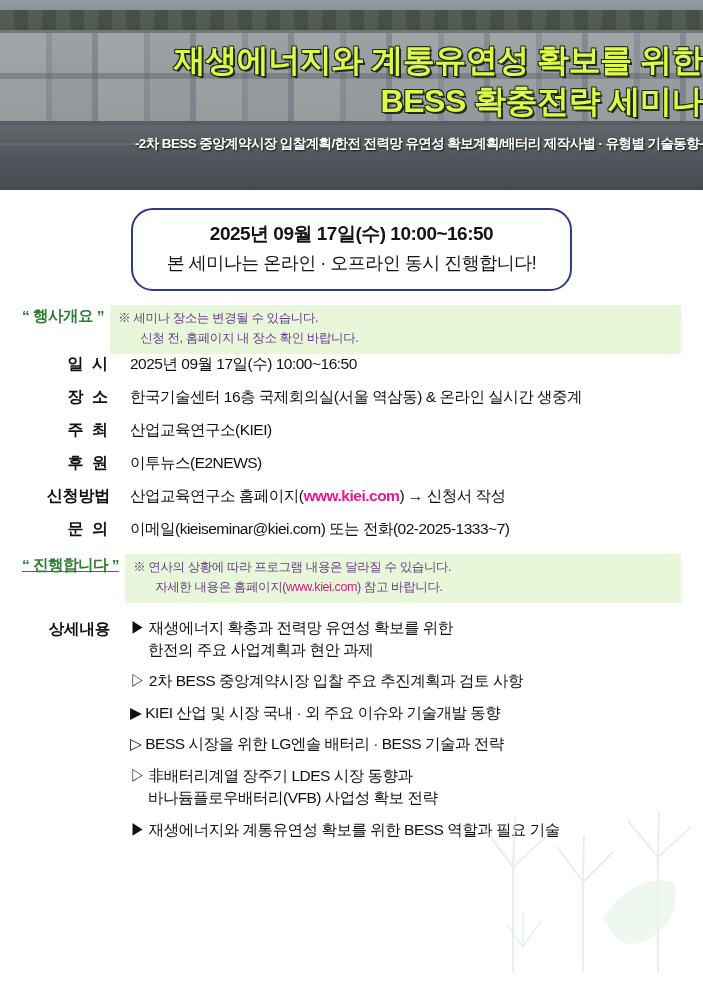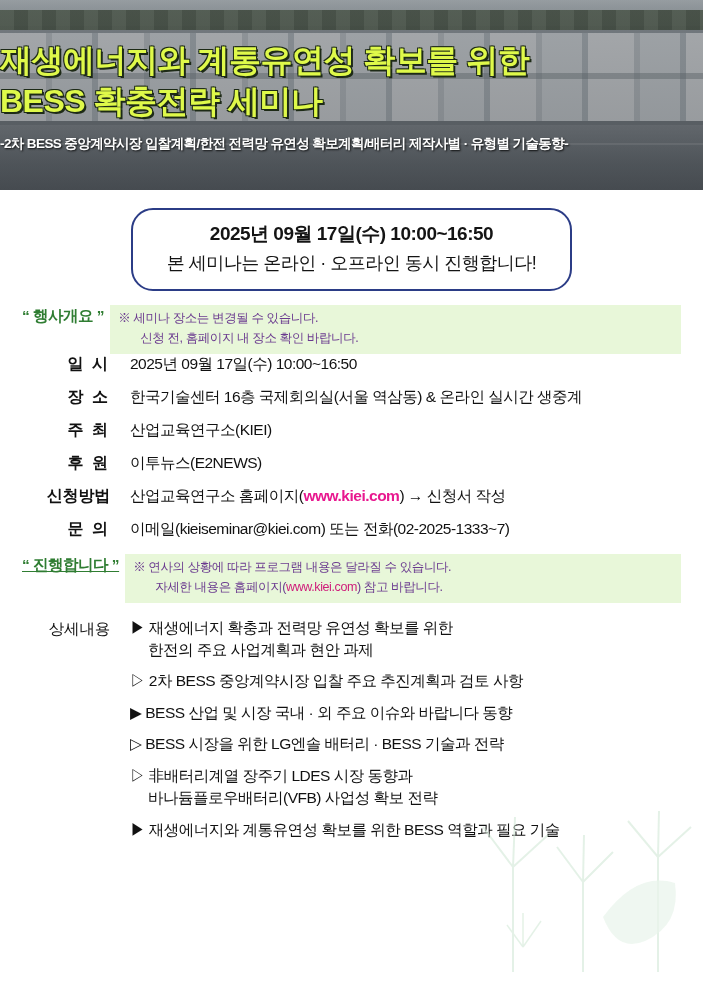--- a/index.html
+++ b/index.html
@@ -61,21 +61,21 @@
   }
   .hero-shade {
     position: absolute; inset: 0;
     background: linear-gradient(rgba(40,45,50,.34), rgba(40,45,50,.46));
   }
 
   .hero-text {
     position: absolute;
     left: 0; top: 0; width: 703px; height: 190px;
     display: flex; flex-direction: column;
-    align-items: flex-start; justify-content: flex-start;
+    align-items: flex-end; justify-content: flex-start;
     padding-top: 40px;
   }
   .title-line {
     font-size: 32px;
     font-weight: bold;
     color: #dff94a;
     letter-spacing: -0.5px;
     line-height: 1.28;
     text-shadow: 2px 2px 0 #1d2a16, -1px -1px 0 #1d2a16, 1px -1px 0 #1d2a16, -1px 1px 0 #1d2a16;
     white-space: nowrap;
@@ -187,21 +187,21 @@
     margin-top: 14px;
     padding: 0 22px;
     display: flex;
   }
   .prog-key {
     width: 108px;
     flex: 0 0 108px;
     text-align: right;
     padding-right: 20px;
     font-size: 15.5px;
-    font-weight: normal;
+    font-weight: bold;
     color: #111111;
     letter-spacing: -0.2px;
     padding-top: 2px;
   }
   .prog-list { flex: 1 1 auto; }
   .prog-item {
     font-size: 15.5px;
     color: #111111;
     letter-spacing: -0.5px;
     line-height: 1.45;
@@ -307,21 +307,21 @@
       <span>▶</span>
       <span>재생에너지 확충과 전력망 유연성 확보를 위한</span>
       <span class="cont">한전의 주요 사업계획과 현안 과제</span>
     </div>
     <div class="prog-item">
       <span>▷</span>
       <span>2차 BESS 중앙계약시장 입찰 주요 추진계획과 검토 사항</span>
     </div>
     <div class="prog-item">
       <span>▶</span>
-      <span>BESS 산업 및 시장 국내 · 외 주요 이슈와 바랍니다 동향</span>
+      <span>KIEI 산업 및 시장 국내 · 외 주요 이슈와 기술개발 동향</span>
     </div>
     <div class="prog-item">
       <span>▷</span>
       <span>BESS 시장을 위한 LG엔솔 배터리 · BESS 기술과 전략</span>
     </div>
     <div class="prog-item">
       <span>▷</span>
       <span>非배터리계열 장주기 LDES 시장 동향과</span>
       <span class="cont">바나듐플로우배터리(VFB) 사업성 확보 전략</span>
     </div>

